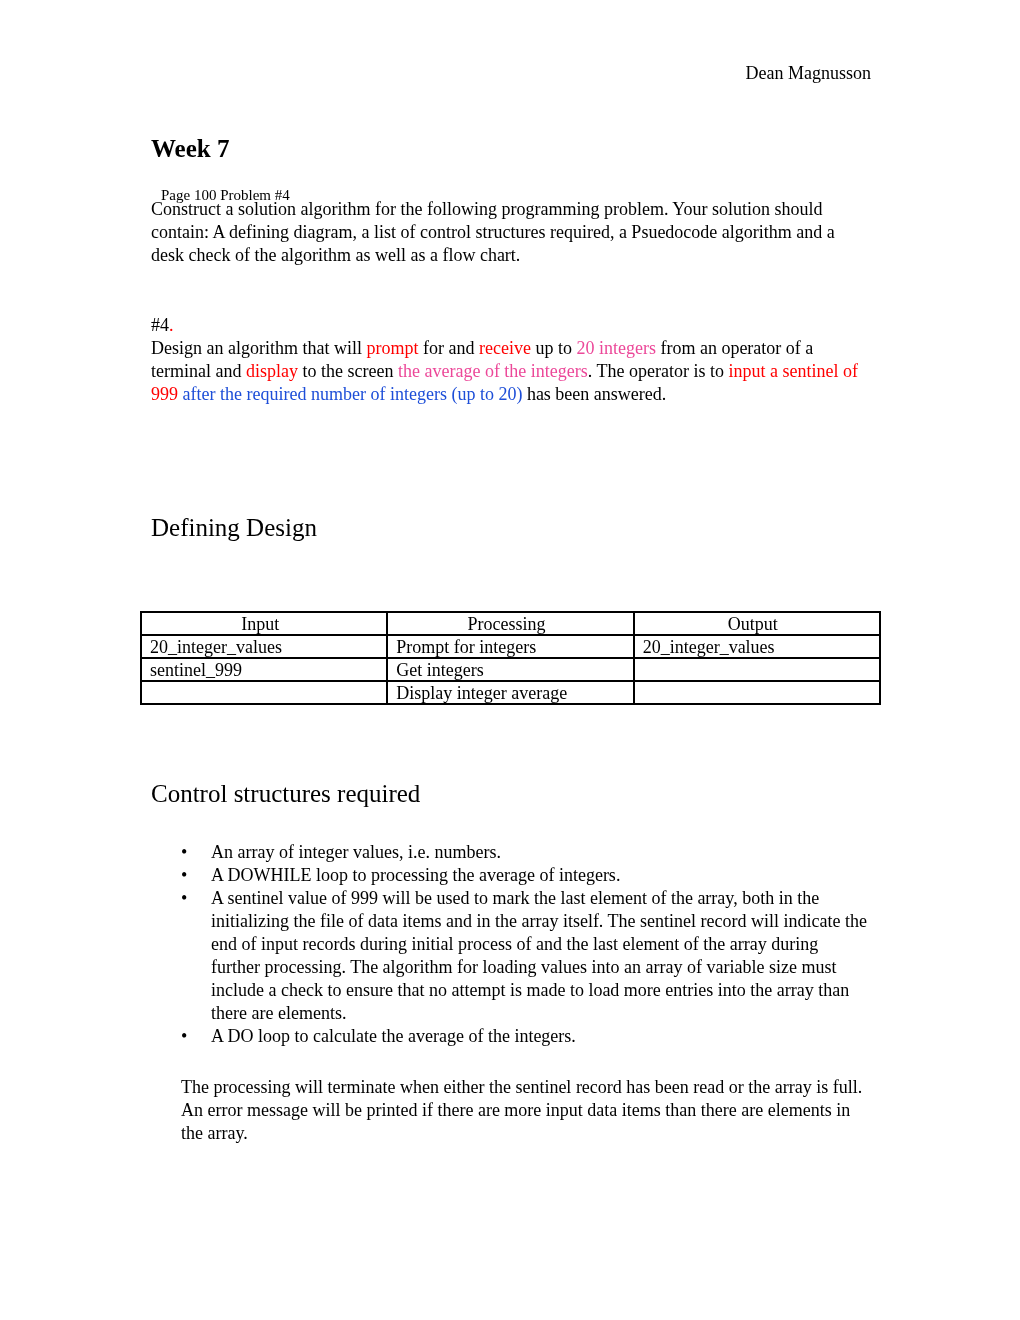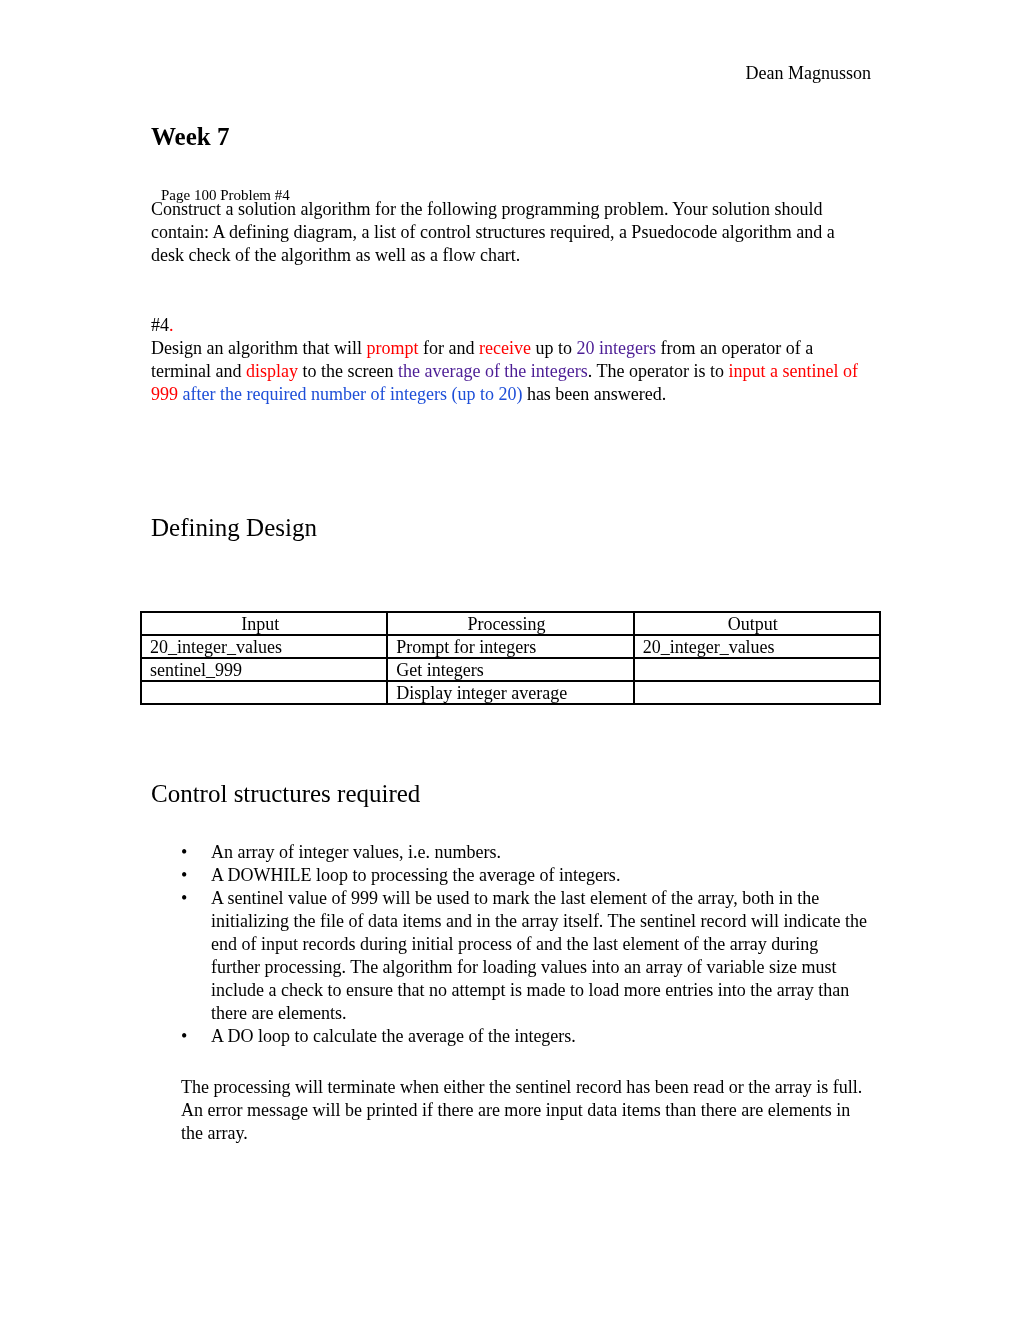--- a/index.html
+++ b/index.html
@@ -7,36 +7,36 @@
     width: 1020px; height: 1320px; position: relative; overflow: hidden;
     font-family: "Liberation Serif", "DejaVu Serif", serif;
     color: #000;
   }
   .page { position: absolute; left: 0; top: 0; width: 1020px; height: 1320px; }
   .author {
     position: absolute; right: 149px; top: 62px;
     font-size: 18px; line-height: 22px;
   }
   .week-title {
-    position: absolute; left: 151px; top: 122px;
+    position: absolute; left: 151px; top: 134px;
     font-size: 25px; font-weight: bold; line-height: 30px;
   }
   .subtitle {
     position: absolute; left: 161px; top: 152px;
     font-size: 15px; line-height: 22px; margin-top: 32px;
   }
   .para {
     position: absolute; left: 151px; width: 720px;
     font-size: 18px; line-height: 23px;
   }
   .intro { top: 198px; }
   .problem-num { top: 314px; }
   .problem { top: 337px; }
   .red { color: #ff0000; }
-  .blue { color: #4c1d95; }
+  .blue { color: #ec4899; }
   .lblue { color: #1d4ed8; }
   .section-heading {
     position: absolute; left: 151px;
     font-size: 25px; line-height: 30px;
   }
   .h-defining { top: 513px; }
   .h-control { top: 779px; }
   table.diagram {
     position: absolute; left: 140px; top: 611px;
     width: 741px; border-collapse: collapse;

